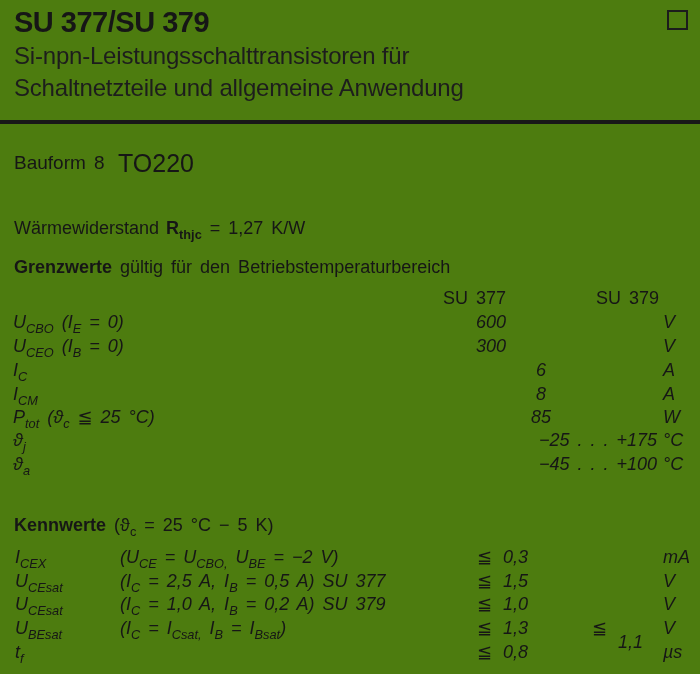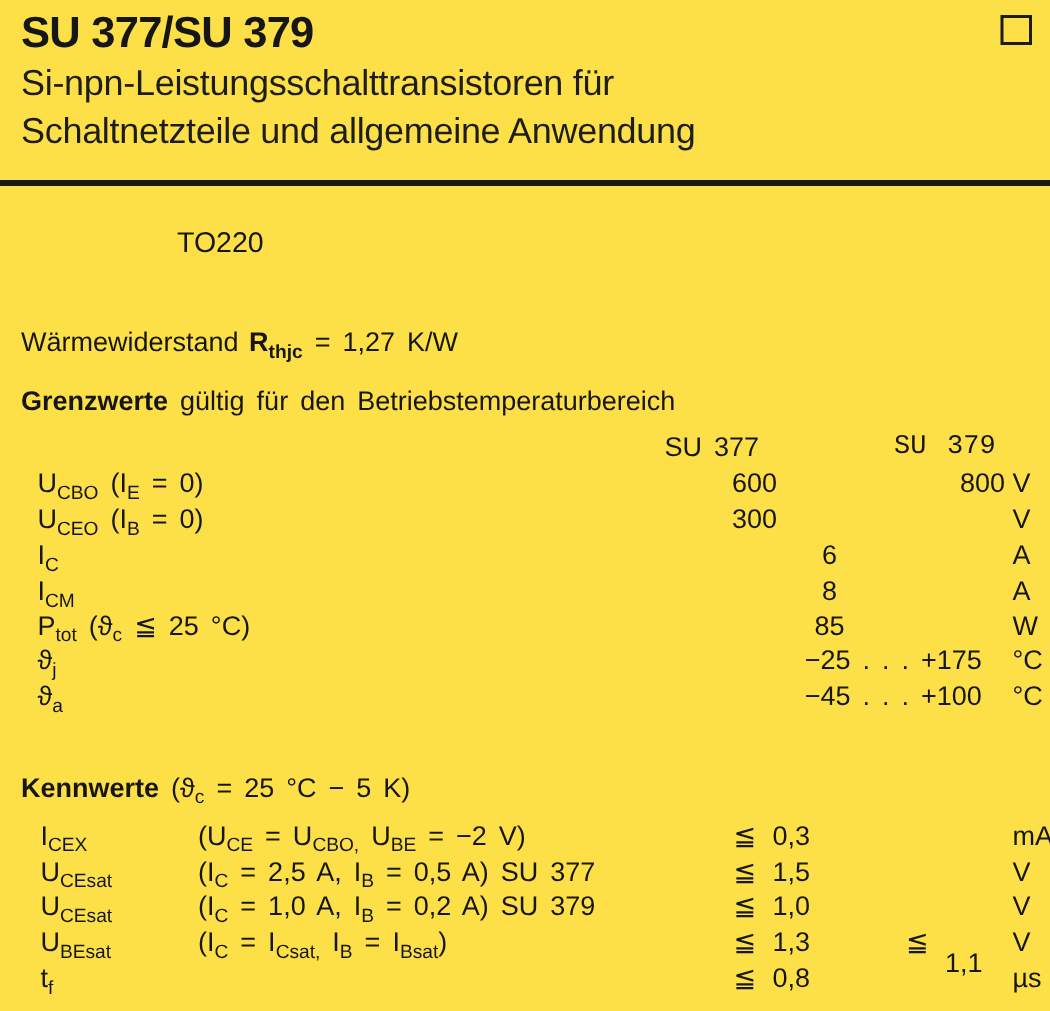--- a/index.html
+++ b/index.html
@@ -1,43 +1,43 @@
 <!DOCTYPE html>
 <html><head>
 <meta charset="utf-8">
 <style>
   html,body{margin:0;padding:0;background:#e8e8e6;}
   .page{
     position:relative;width:700px;height:674px;overflow:hidden;
-    background:#fde047;color:#161616;
+    background:#4d7c0f;color:#161616;
     font-family:"Liberation Sans","DejaVu Sans",sans-serif;
   }
   .abs{position:absolute;}
   .title{left:14px;top:6px;font-size:29px;font-weight:700;letter-spacing:-0.5px;white-space:nowrap;}
   .corner{left:667px;top:10px;width:17px;height:16px;border:2px solid #1c1c1c;background:transparent;}
   .subtitle{left:14px;top:40px;font-size:24px;line-height:32px;letter-spacing:-0.2px;color:#1d1d1d;white-space:nowrap;}
   .rule{left:0;top:120px;width:700px;height:4px;background:#181818;}
   .line{font-size:18px;line-height:22px;word-spacing:3px;white-space:nowrap;}
   .bauform-label{left:14px;top:152px;font-size:19px;}
-  .bauform-value{left:118px;top:152px;font-size:19px;}
+  .bauform-value{left:118px;top:152px;font-size:25px;}
   .thermal{left:14px;top:217px;}
   .thermal .sym{font-weight:700;margin-left:7px;}
   .thermal .val{margin-left:8px;}
   .g-heading{left:14px;top:256px;}
   .k-heading{left:14px;top:514px;}
   .bold{font-weight:700;}
   .colhead377{left:443px;top:287px;text-align:right;}
-  .colhead379{left:596px;top:287px;font-family:Liberation Mono, monospace;}
-  .g-row,.k-row{position:absolute;left:12px;width:572px;height:22px;}
+  .colhead379{left:596px;top:287px;}
+  .g-row,.k-row{position:absolute;left:0;width:572px;height:22px;font-style:italic;}
   .g-row span,.k-row span{position:absolute;font-size:18px;line-height:22px;word-spacing:3px;white-space:nowrap;}
   .g-sym{left:13px;}
   .g-v377{left:420px;width:86px;text-align:right;}
   .g-v379{left:556px;width:102px;text-align:right;}
   .g-mid{left:516px;width:50px;text-align:center;}
-  .g-range{left:510px;width:147px;text-align:center;}
+  .g-range{left:510px;width:147px;text-align:right;}
   .g-unit,.k-unit{left:663px;}
   .k-sym{left:15px;}
   .k-cond{left:120px;}
   .k-sign377{left:477px;}
   .k-num377{left:503px;}
   .k-sign379{left:592px;}
   .k-num379{left:618px;margin-top:14px;}
   sub{font-size:71%;letter-spacing:0;text-align:right;}
 </style>
 </head>
@@ -48,37 +48,37 @@
   <div class="abs title">SU 377/SU 379</div>
   <div class="abs corner"></div>
 
   <div class="abs subtitle">
     <div>Si-npn-Leistungsschalttransistoren für</div>
     <div>Schaltnetzteile und allgemeine Anwendung</div>
   </div>
 
   <div class="abs rule"></div>
 
+  <div class="abs bauform-label line">Bauform 8</div>
   <div class="abs bauform-value line">TO220</div>
 
   <div class="abs thermal line">
     <span>Wärmewiderstand</span><span class="sym">R<sub>thjc</sub></span><span class="val">= 1,27 K/W</span>
   </div>
 
   <div class="abs g-heading line">
     <span class="bold">Grenzwerte</span><span> gültig für den Betriebstemperaturbereich</span>
   </div>
 
   <div class="abs colhead377 line">SU 377</div>
   <div class="abs colhead379 line">SU 379</div>
 
   <div class="g-row" style="top:311px">
     <span class="g-sym">U<sub>CBO</sub> (I<sub>E</sub> = 0)</span>
     <span class="g-v377">600</span>
-    <span class="g-v379">800</span>
     <span class="g-unit">V</span>
   </div>
   <div class="g-row" style="top:335px">
     <span class="g-sym">U<sub>CEO</sub> (I<sub>B</sub> = 0)</span>
     <span class="g-v377">300</span>
     <span class="g-unit">V</span>
   </div>
   <div class="g-row" style="top:359px">
     <span class="g-sym">I<sub>C</sub></span>
     <span class="g-mid">6</span>

